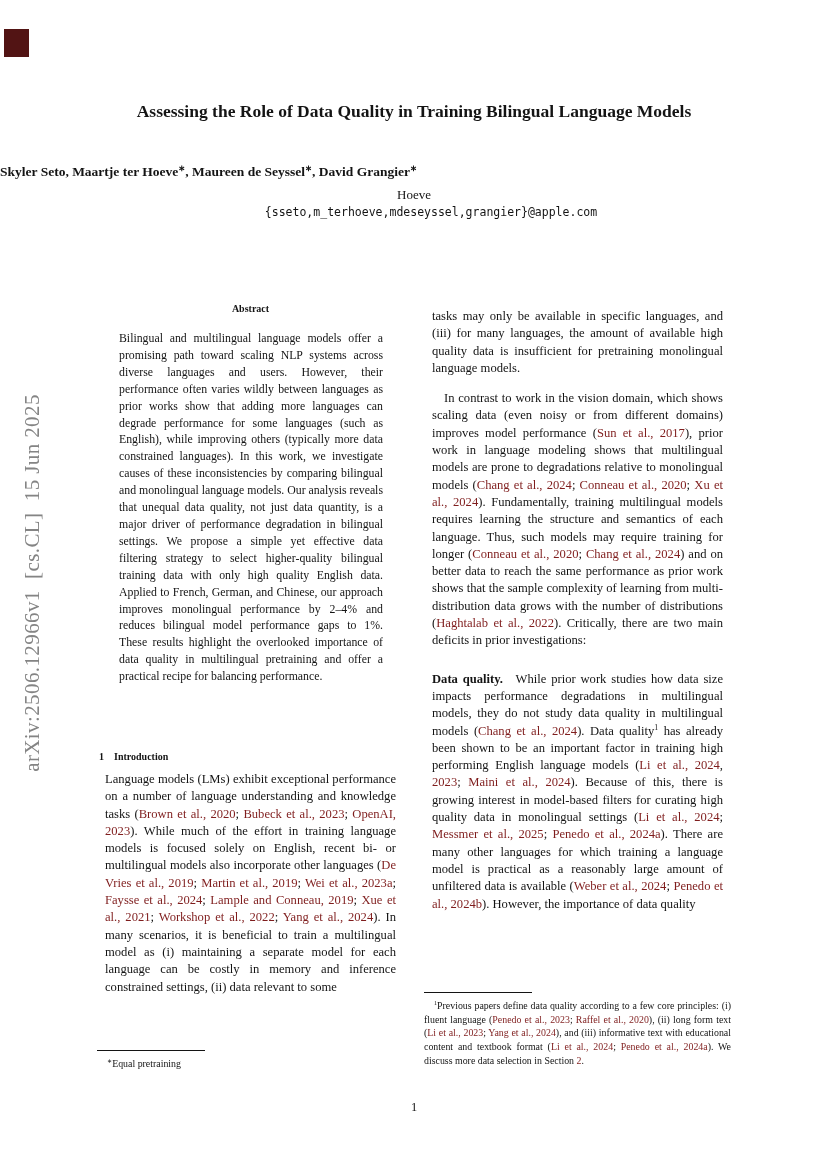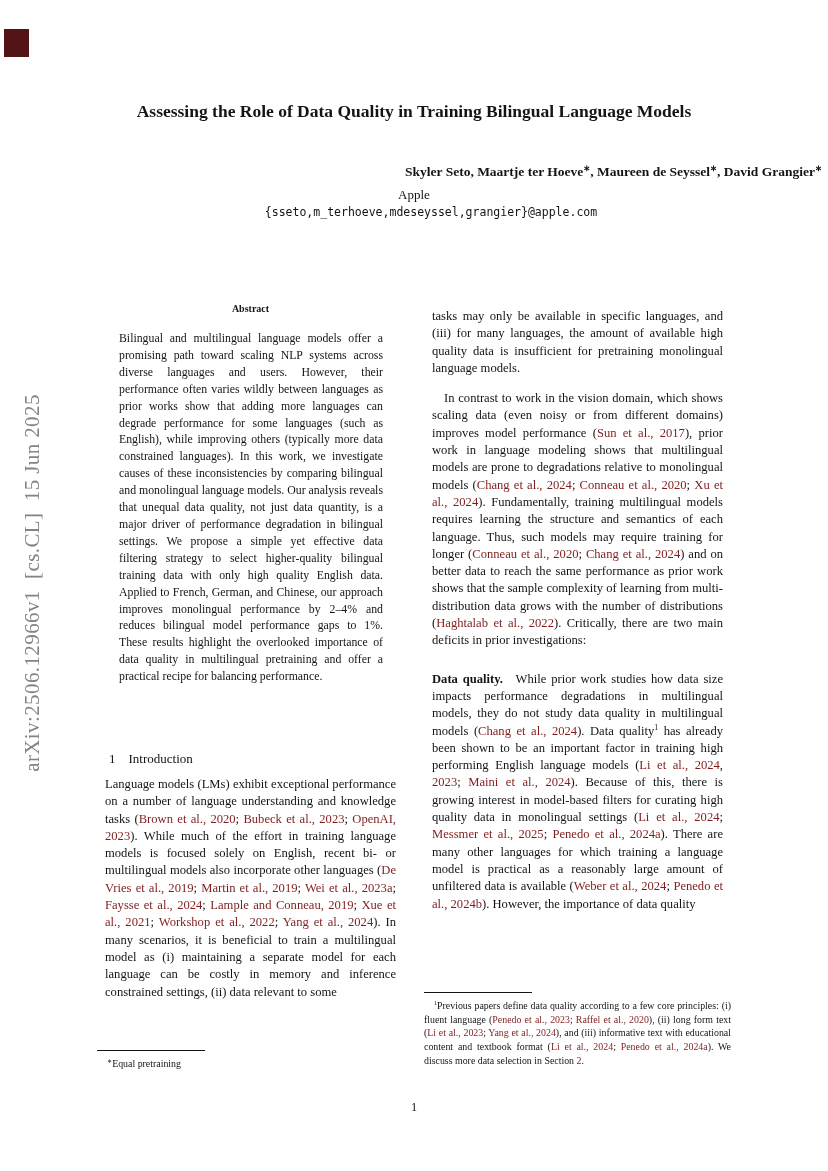--- a/index.html
+++ b/index.html
@@ -8,33 +8,33 @@
     background:#ffffff; color:#141414; overflow:hidden;
     font-family:"Liberation Serif", serif;
   }
   .corner-marker { position:absolute; left:4px; top:29px; width:25px; height:28px; background:#521414; }
   .arxiv-sidebar {
     position:absolute; left:-215px; top:568px; width:500px; height:30px;
     transform:rotate(-90deg); text-align:center; white-space:pre;
     font-size:21px; color:#848484; letter-spacing:0.4px;
   }
   .title { position:absolute; top:101px; left:0; right:0; text-align:center; font-size:17.5px; font-weight:bold; }
-  .authors { position:absolute; top:164px; left:0; right:6px; text-align:right; font-size:13.5px; font-weight:bold; }
+  .authors { position:absolute; top:164px; left:0; right:6px; text-align:left; font-size:13.5px; font-weight:bold; }
   .affiliation { position:absolute; top:187px; left:0; right:0; text-align:center; font-size:13px; }
   .email { position:absolute; top:205px; left:0; right:0; text-align:center; font-size:11.5px; font-family:"DejaVu Sans Mono", monospace;padding-left:34px; }
   sup { font-size:62%; vertical-align:super; line-height:0; }
   .col { position:absolute; top:300px; width:307px; }
   .col-left  { left:97px;  height:810px; }
   .col-right { left:424px; height:810px; }
   .abstract-heading { text-align:center; font-weight:bold; font-size:10px; margin:3px 0 16px 0; }
   .abstract-body {
     margin:0 21px 0 22px; font-size:11.8px; line-height:16.9px;
     text-align:justify; height:407px; overflow:hidden;
   }
-  .section-heading { font-size:13px; font-weight:normal; margin:14px 0 9px 12px; white-space:pre; }
+  .section-heading { font-size:10px; font-weight:bold; margin:14px 0 9px 2px; white-space:pre; }
   .body-par { margin:8px; font-size:12.6px; line-height:17.3px; text-align:justify; }
   .mt1 { margin-top:13px; }
   .mt2 { margin-top:21px; }
   .indent { text-indent:12px; }
   .cite { color:#7f1d1d; }
   .bold-run { font-weight:bold; }
   .footnote-block { position:absolute; left:0; width:307px; background:#ffffff; }
   .fb-left  { top:750px; }
   .fb-right { top:692px; }
   .footnote-rule { width:108px; border-top:1px solid #141414; margin-bottom:6px; }
@@ -45,21 +45,21 @@
 <body>
 
 <div class="page">
 
   <div class="corner-marker"></div>
 
   <div class="arxiv-sidebar">arXiv:2506.12966v1  [cs.CL]  15 Jun 2025</div>
 
   <div class="title">Assessing the Role of Data Quality in Training Bilingual Language Models</div>
   <div class="authors"><span>Skyler Seto, Maartje ter Hoeve</span><sup>∗</sup><span>, Maureen de Seyssel</span><sup>∗</sup><span>, David Grangier</span><sup>∗</sup></div>
-  <div class="affiliation">Apple</div>
+  <div class="affiliation">Hoeve</div>
   <div class="email">{sseto,m_terhoeve,mdeseyssel,grangier}@apple.com</div>
 
   <div class="col col-left">
     <div class="abstract-heading">Abstract</div>
     <p class="abstract-body">Bilingual and multilingual language models offer a promising path toward scaling NLP systems across diverse languages and users. However, their performance often varies wildly between languages as prior works show that adding more languages can degrade performance for some languages (such as English), while improving others (typically more data constrained languages). In this work, we investigate causes of these inconsistencies by comparing bilingual and monolingual language models. Our analysis reveals that unequal data quality, not just data quantity, is a major driver of performance degradation in bilingual settings. We propose a simple yet effective data filtering strategy to select higher-quality bilingual training data with only high quality English data. Applied to French, German, and Chinese, our approach improves monolingual performance by 2–4% and reduces bilingual model performance gaps to 1%. These results highlight the overlooked importance of data quality in multilingual pretraining and offer a practical recipe for balancing performance.</p>
     <div class="section-heading">1 Introduction</div>
     <p class="body-par"><span>Language models (LMs) exhibit exceptional performance on a number of language understanding and knowledge tasks (</span><span class="cite">Brown et al., 2020</span><span>; </span><span class="cite">Bubeck et al., 2023</span><span>; </span><span class="cite">OpenAI, 2023</span><span>).  While much of the effort in training language models is focused solely on English, recent bi- or multilingual models also incorporate other languages (</span><span class="cite">De Vries et al., 2019</span><span>; </span><span class="cite">Martin et al., 2019</span><span>; </span><span class="cite">Wei et al., 2023a</span><span>; </span><span class="cite">Faysse et al., 2024</span><span>; </span><span class="cite">Lample and Conneau, 2019</span><span>; </span><span class="cite">Xue et al., 2021</span><span>; </span><span class="cite">Workshop et al., 2022</span><span>; </span><span class="cite">Yang et al., 2024</span><span>).  In many scenarios, it is beneficial to train a multilingual model as (i) maintaining a separate model for each language can be costly in memory and inference constrained settings, (ii) data relevant to some</span></p>
     <div class="footnote-block fb-left">
       <div class="footnote-rule"></div>
       <p class="footnote"><sup>∗</sup><span>Equal pretraining</span></p>

